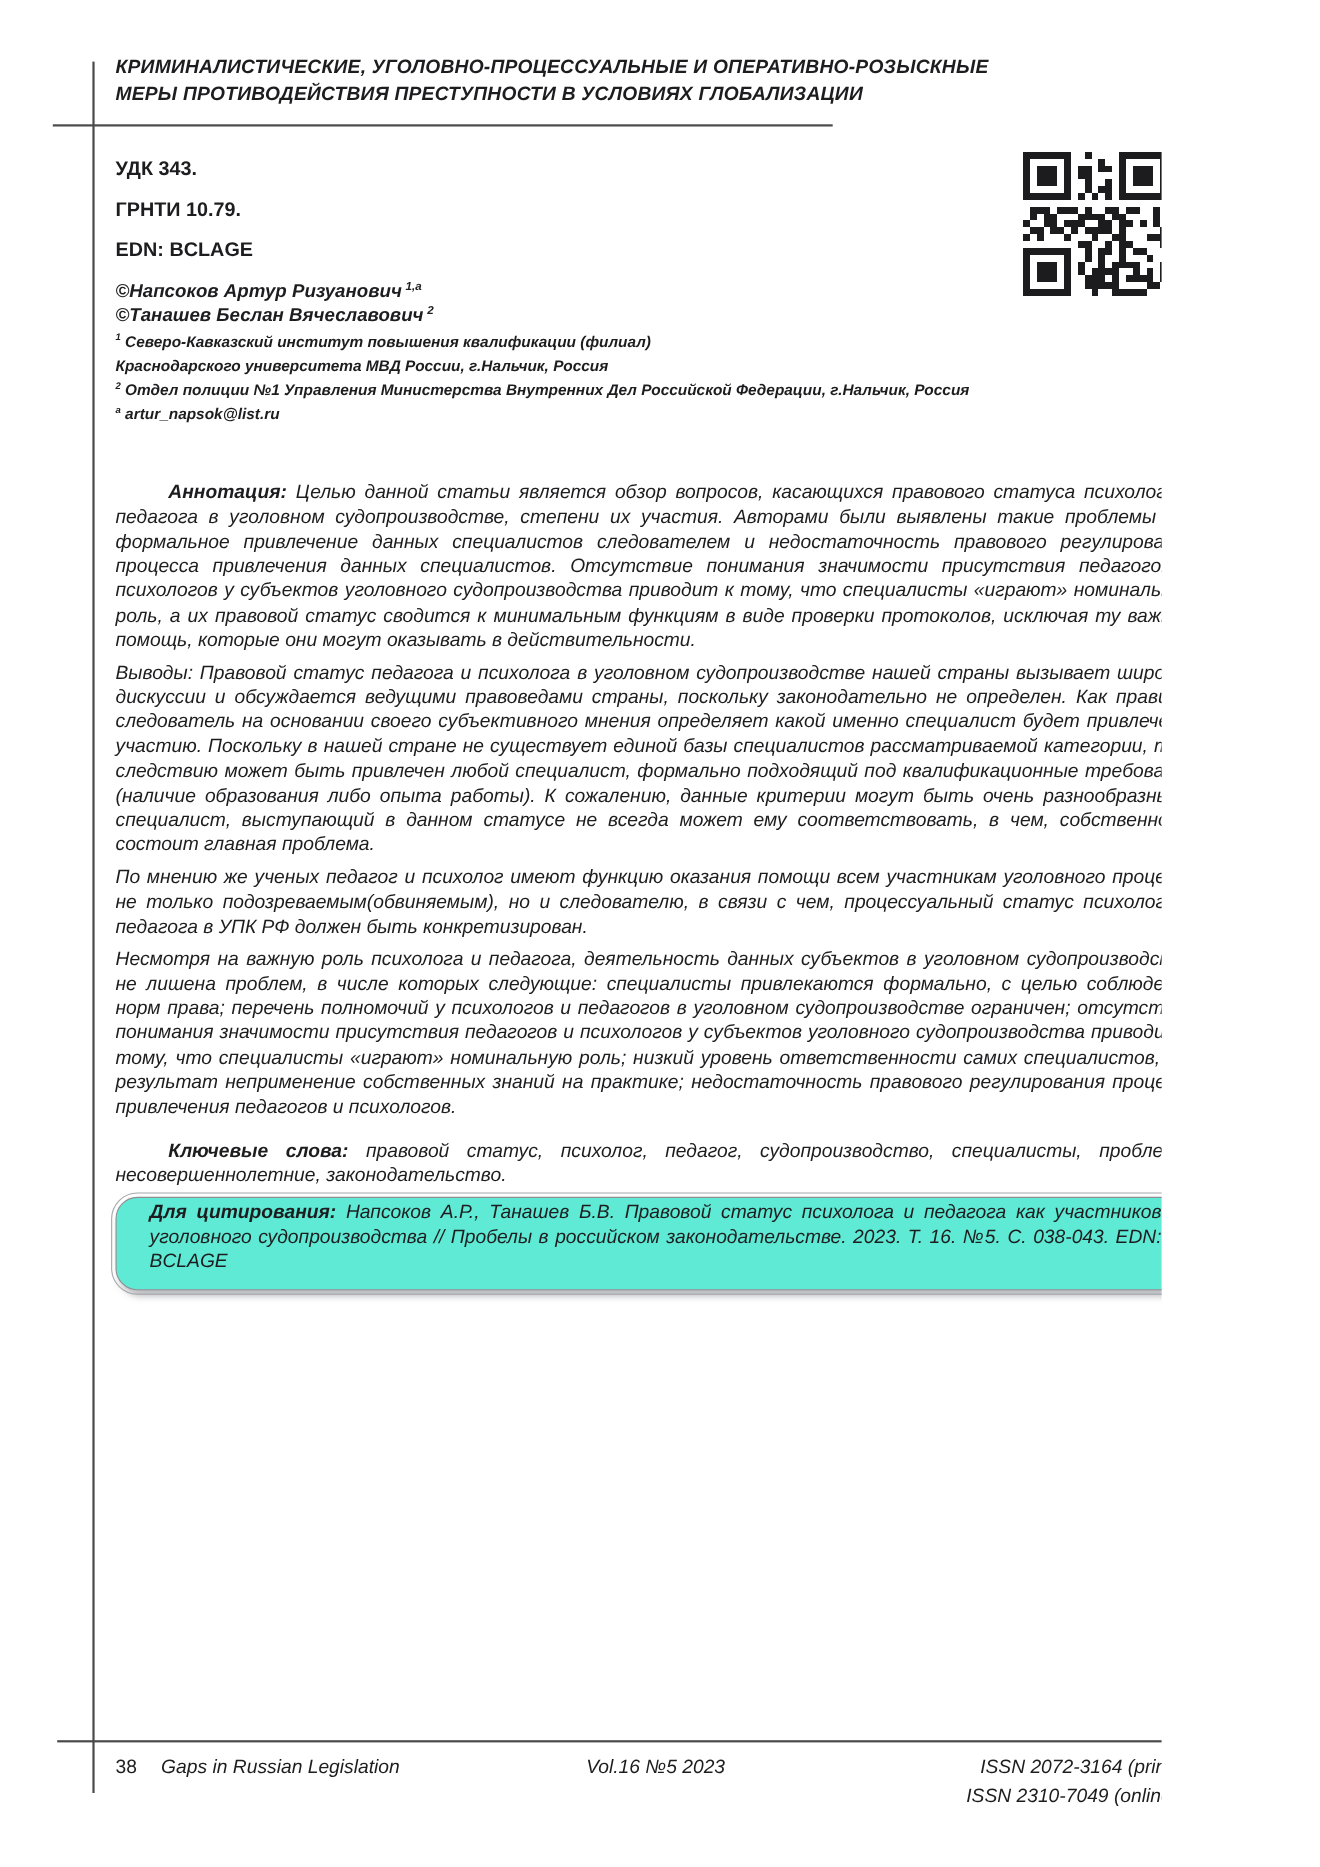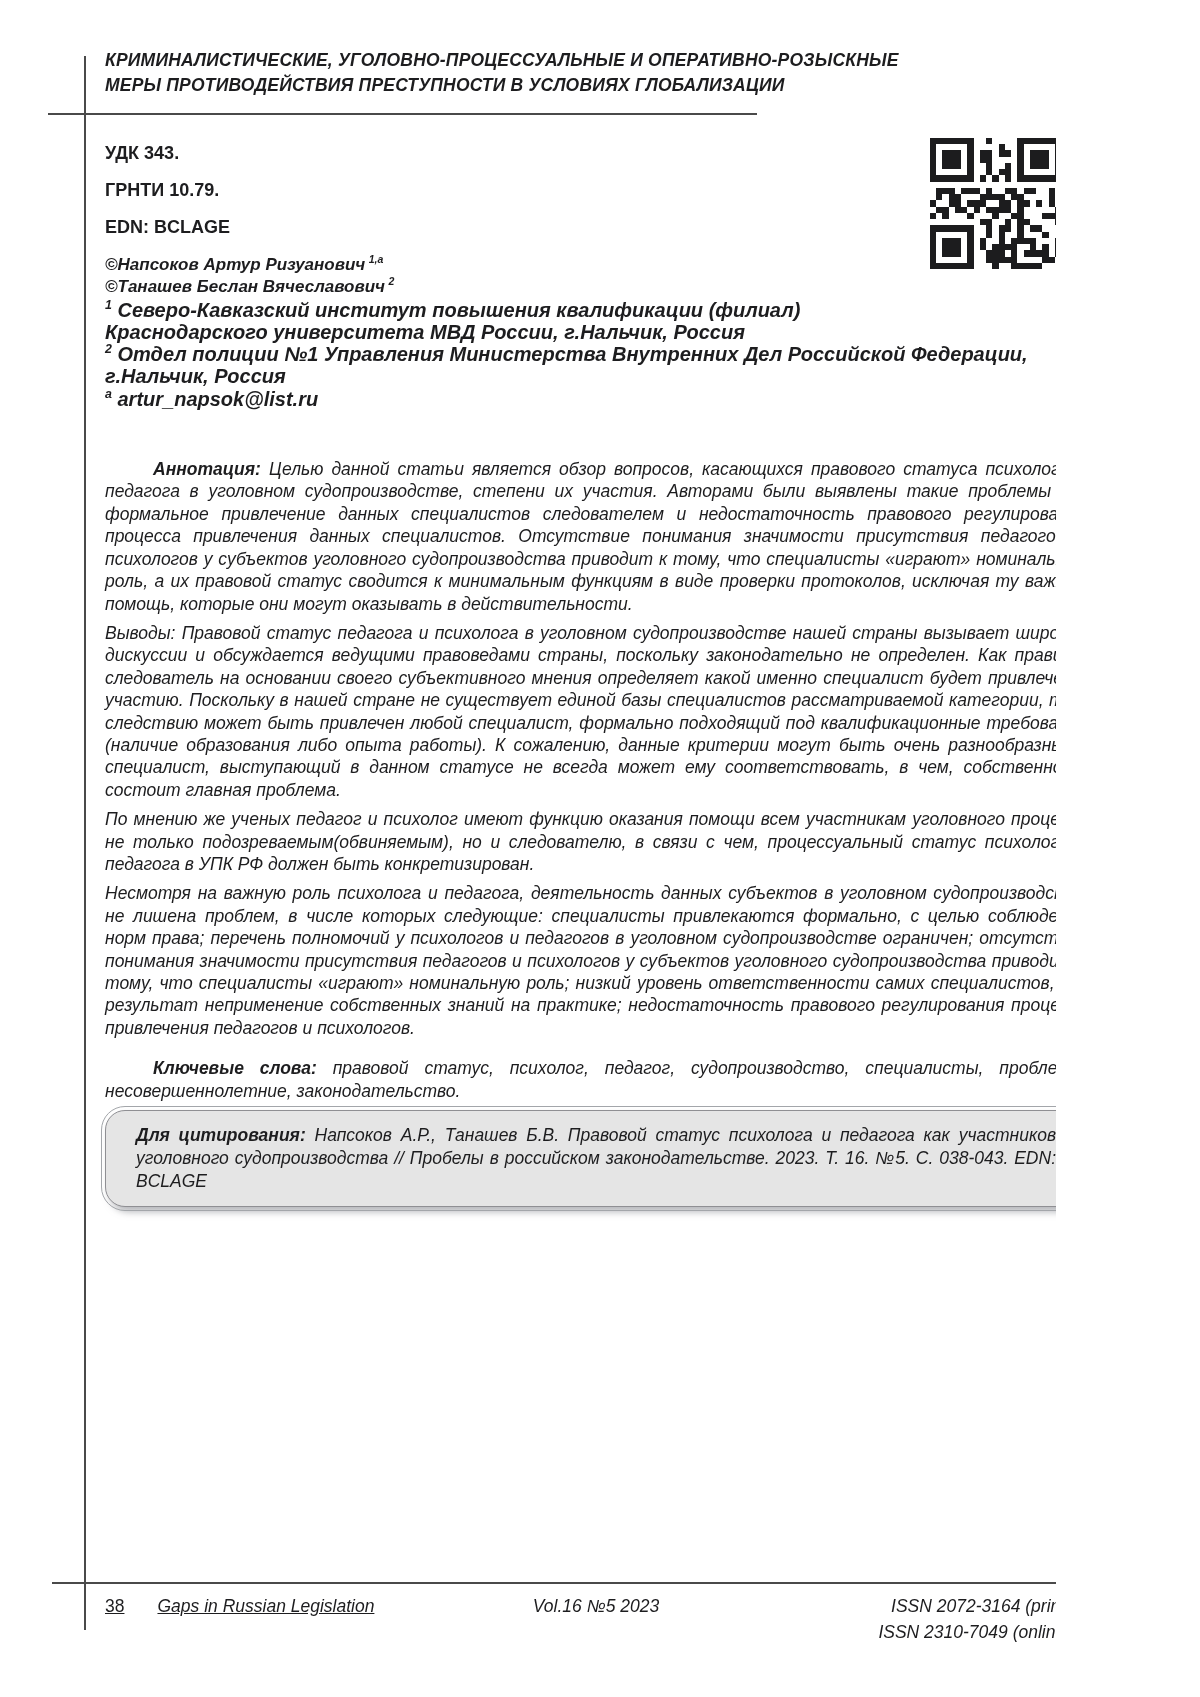--- a/index.html
+++ b/index.html
@@ -19,58 +19,58 @@
   .content{position:absolute;left:105px;top:48px;width:982px;}
 
   .running-head{font-weight:bold;font-style:italic;font-size:17.5px;line-height:25px;letter-spacing:.2px;}
 
   .meta{margin-top:45px;font-weight:bold;font-size:18px;}
   .meta>div{line-height:20px;margin-bottom:17px;}
 
   .title{margin-top:41px;font-weight:bold;font-size:25.5px;line-height:36px;}
 
   .authors{margin-top:9px;font-weight:bold;font-style:italic;font-size:17px;line-height:22.3px;}
-  .affils{font-weight:bold;font-style:italic;font-size:20px;line-height:22.3px;}
+  .affils{font-weight:bold;font-style:italic;font-size:14px;line-height:22.3px;}
   sup{font-size:0.62em;line-height:0;}
 
   .bodytext{margin-top:48px;}
   .bodytext p{
     margin:0 0 7px 0;
     font-style:italic;
     font-size:17.5px;
     line-height:22.4px;
     text-align:justify;
   }
   .bodytext p.keywords{margin-top:18px;}
   .bodytext .plabel{font-weight:bold;margin-left:48px;}
 
   .citation{
     margin-top:8px;
-    background:#e5e5e5;
+    background:#5eead4;
     border:1.6px solid #8f8f93;
     border-radius:20px;
     outline:1.5px solid #a3a6aa;
     outline-offset:3px;
     box-shadow:4px 5px 7px rgba(125,128,135,.55);
-    padding:13px 30px 14px 30px;
+    padding:1px 30px 14px 30px;
     font-style:italic;
     font-size:17.5px;
     line-height:22.8px;
     text-align:justify;
   }
   .citation .plabel{font-weight:bold;}
 
   .qr{position:absolute;left:930px;top:137px;width:131px;height:133px;}
   .qr svg{width:100%;height:100%;shape-rendering:crispEdges;fill:#1c1c1e;}
 
   .footer{
     position:absolute;left:105px;top:1593px;width:982px;
     font-size:17.5px;line-height:26px;
   }
-  .footer .f-left{position:absolute;left:0;top:0;display:flex;gap:33px;align-items:baseline;text-decoration:underline;}
+  .footer .f-left{position:absolute;left:0;top:0;display:flex;gap:22px;align-items:baseline;}
   .footer .f-page{font-style:normal;}
   .footer .f-journal{font-style:italic;}
   .footer .f-center{position:absolute;left:50%;transform:translateX(-50%);top:0;font-style:italic;white-space:nowrap;}
   .footer .f-right{position:absolute;right:16px;top:0;text-align:right;font-style:italic;}
 </style>
 </head>
 <body>
 
 <div class="page">
 

